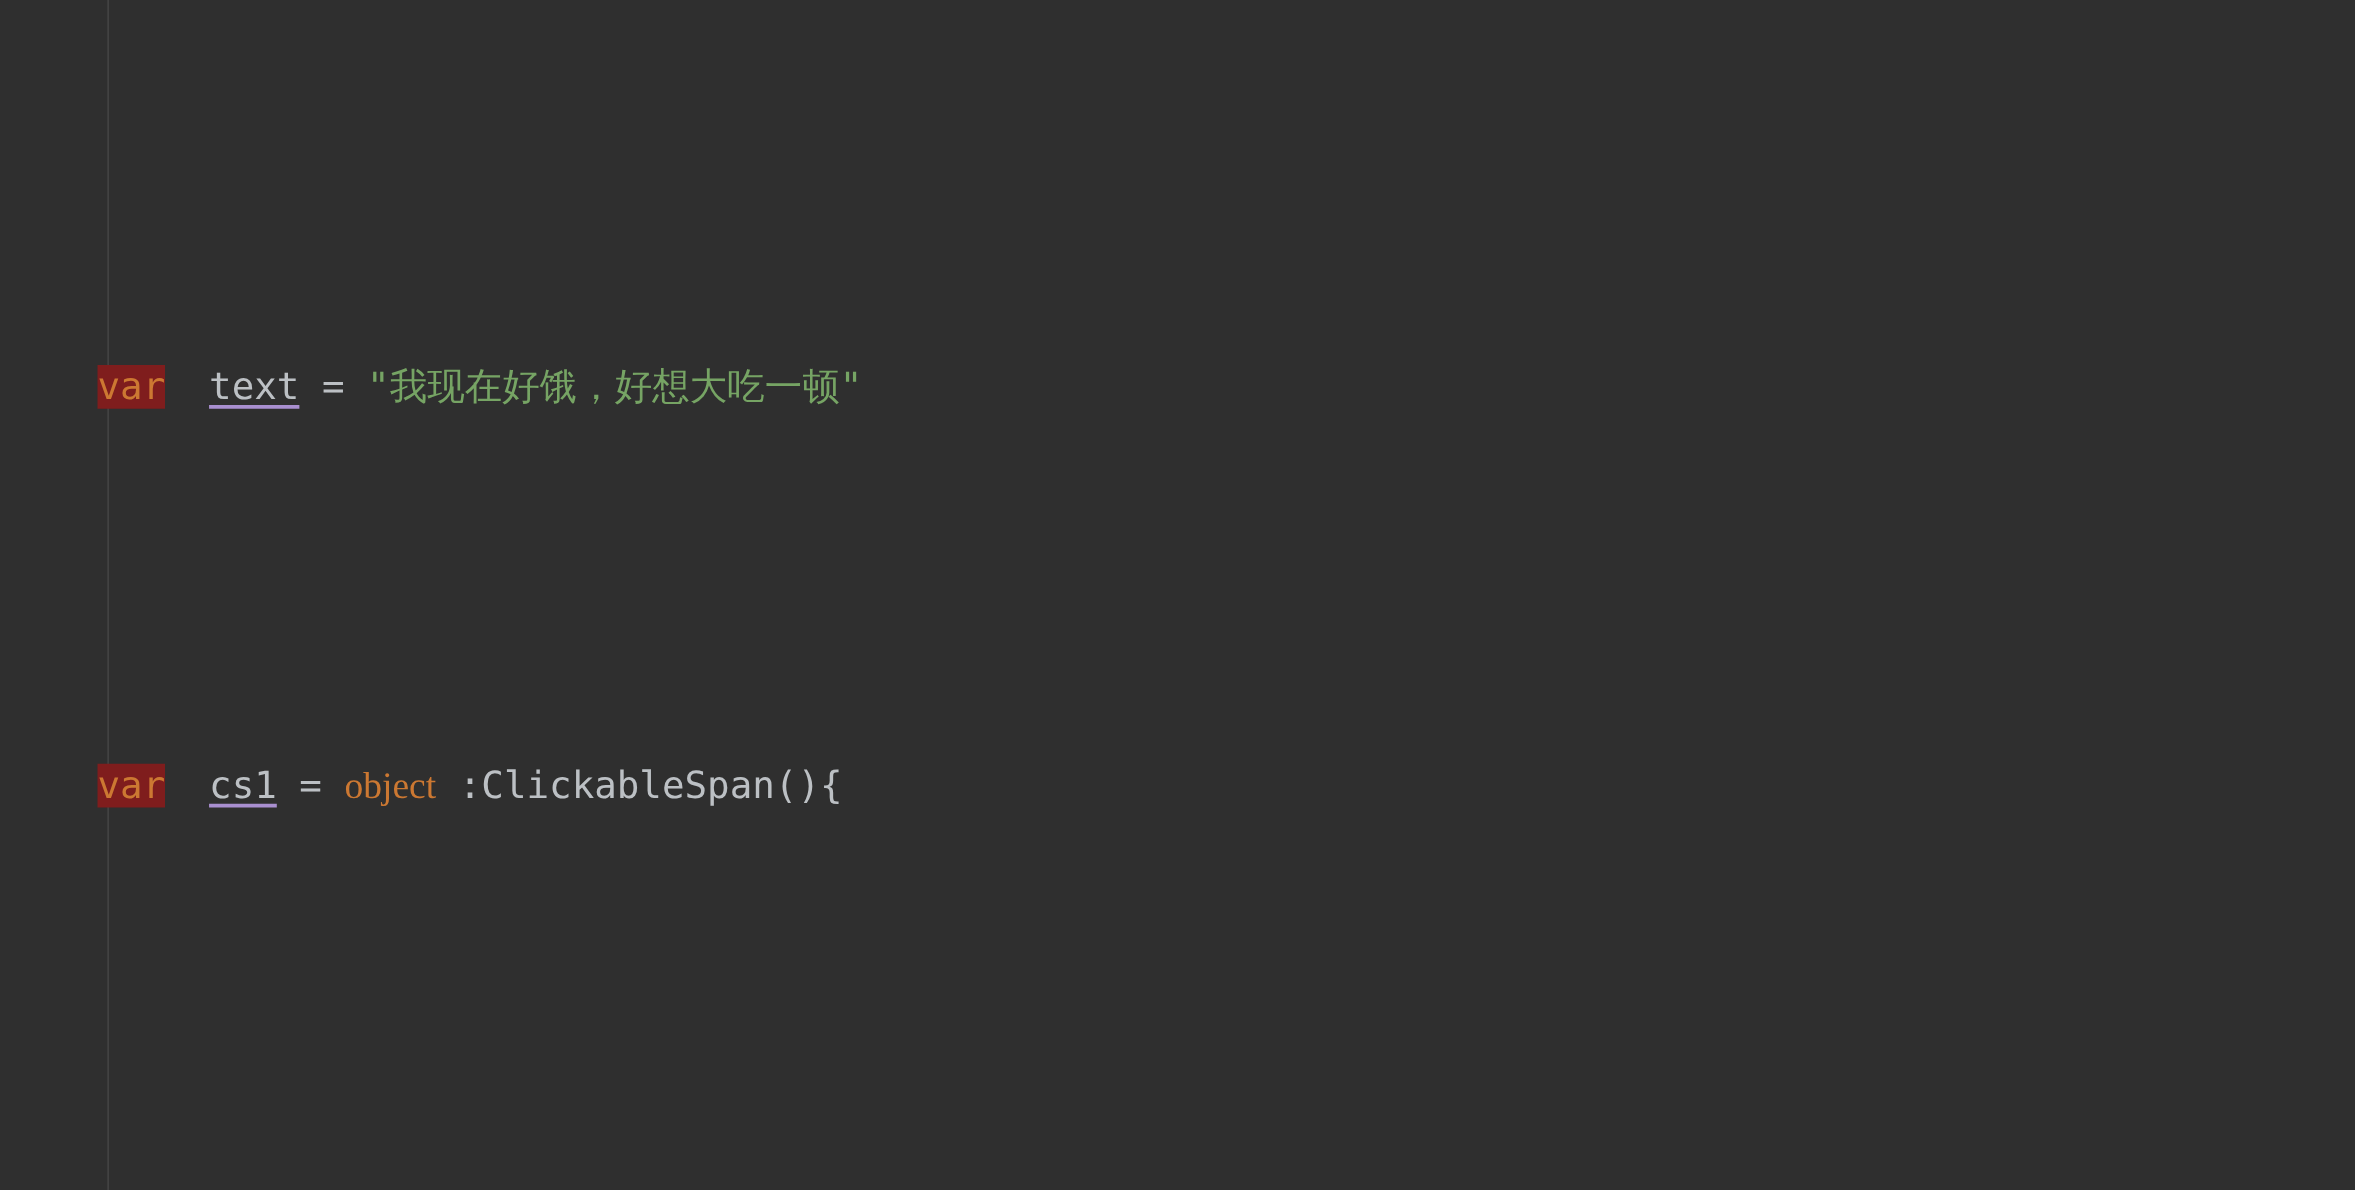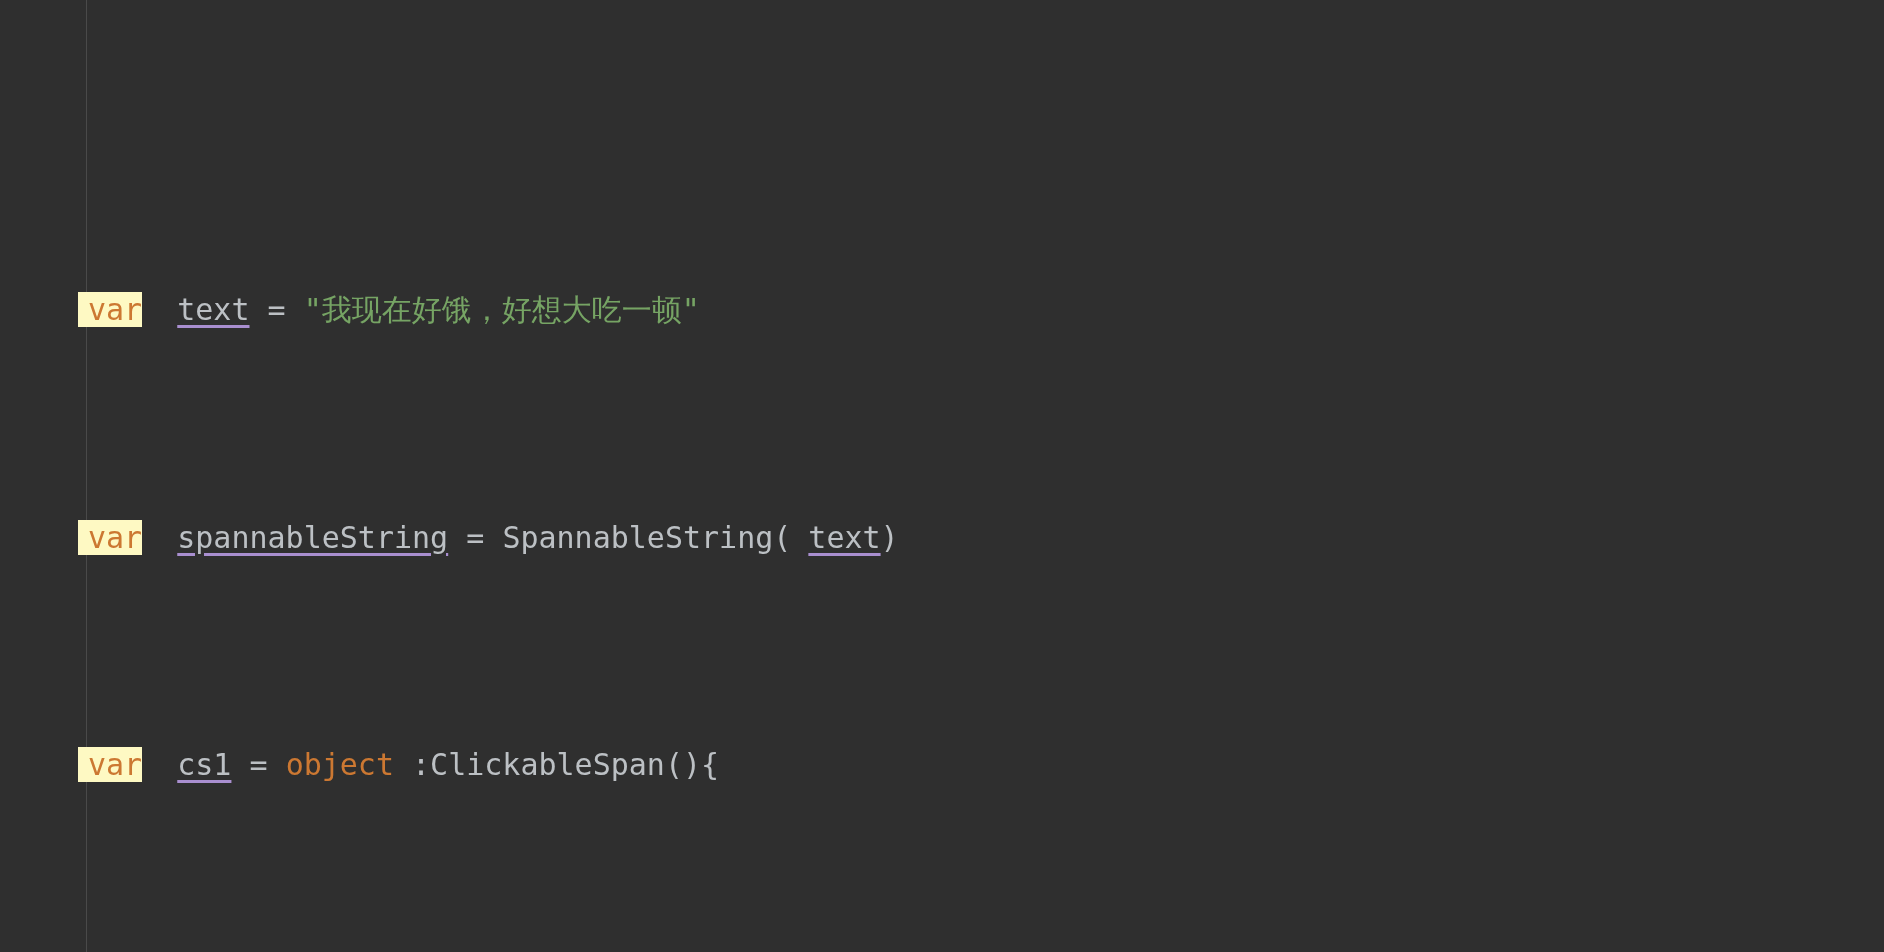--- a/index.html
+++ b/index.html
@@ -29,39 +29,38 @@
   
   .guide {
     position:absolute;
     top:0; bottom:0;
     width:1px;
     background:#4a4a4a;
   }
   .g1 { left:86px; }
 
   
-  .kw        { color:#cc7832; }            
-  .kwbg      { color:#cc7832; background:#fef9c3;padding-left:10px; }  
+  .kw        { color:#cc7832;font-family:Liberation Serif, serif; }            
+  .kwbg      { color:#cc7832; background:#7f1d1d; }  
   .plain     { color:#bcc0c4; }
   .str       { color:#76a464; }
   .ul-white  { color:#bcc0c4; text-decoration:underline;
                text-decoration-color:#a98fd0; text-underline-offset:5px;margin-left:17px; }
 </style>
 </head>
 <body>
 
 <div id="editor">
 
   <div class="guide g1"></div>
 
   
   <div class="line"><span class="kwbg">var</span> <span class="ul-white">text</span><span class="plain"> = </span><span class="str">"我现在好饿，好想大吃一顿"</span></div>
 
   
-  <div class="line"><span class="kwbg">var</span> <span class="ul-white">spannableString</span><span class="plain"> = </span><span class="plain">SpannableString(</span><span class="ul-white">text</span><span class="plain">)</span></div>
 
   
   <div class="line"><span class="kwbg">var</span> <span class="ul-white">cs1</span><span class="plain"> = </span><span class="kw">object</span><span class="plain"> :ClickableSpan(){</span></div>
 
   
   
 
   
   
 

